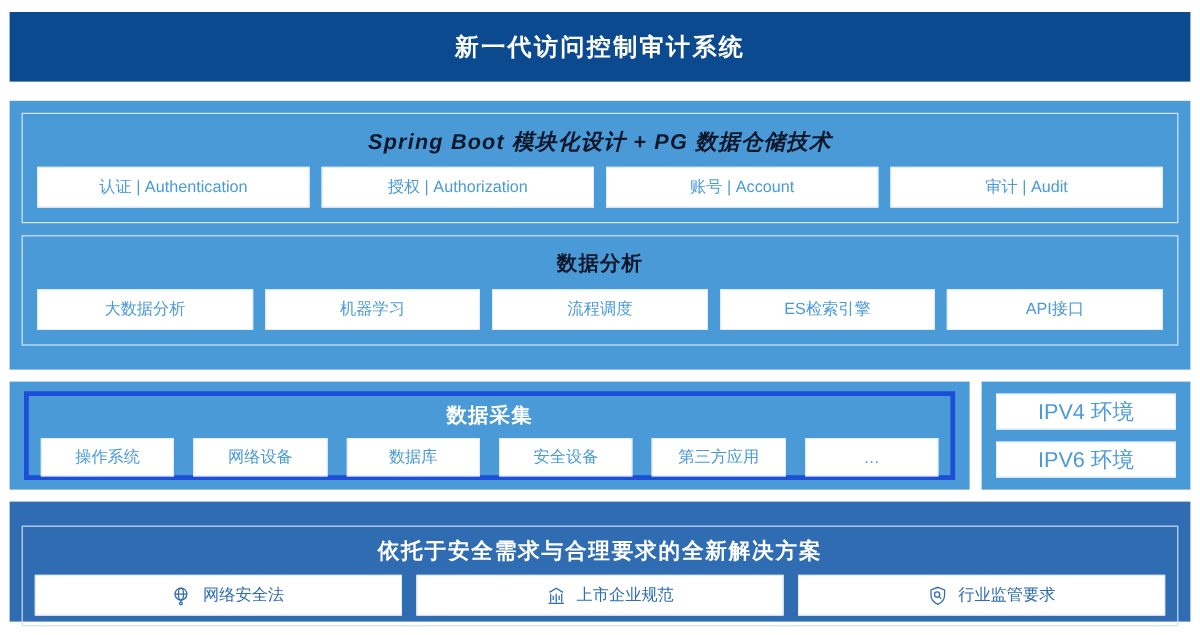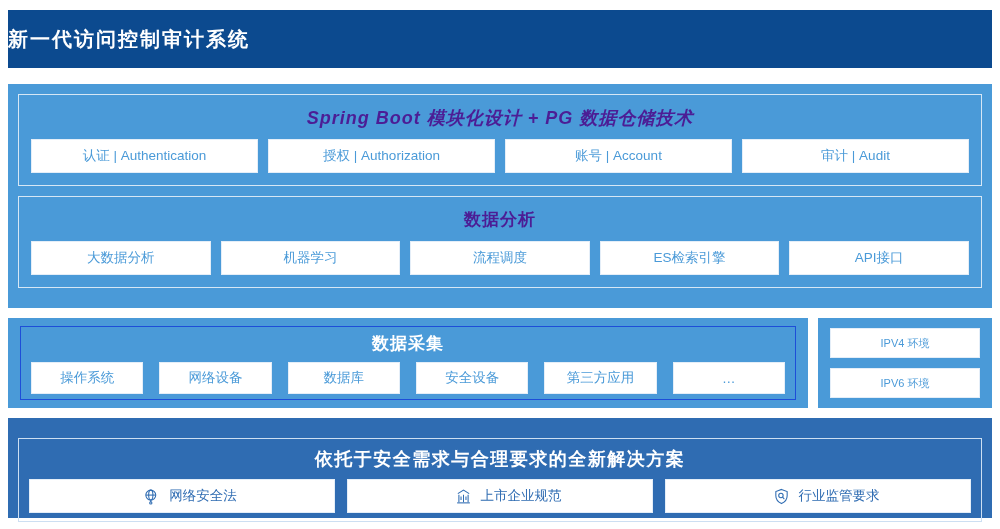--- a/index.html
+++ b/index.html
@@ -20,21 +20,21 @@
   }
 
   
   .header {
     position: absolute;
     left: 8px; top: 10px;
     width: 984px; height: 58px;
     background: #0c4a8f;
     display: flex;
     align-items: center;
-    justify-content: flex-start;
+    justify-content: center;
   }
   .header-title {
     color: #ffffff;
     font-size: 20px;
     font-weight: bold;
     letter-spacing: 2px;
   }
 
   
   .panel {
@@ -67,21 +67,21 @@
 
   
   .group {
     border: 1px solid #d6e7f5;
     padding: 8px 12px 12px 12px;
   }
   .group + .group { margin-top: 10px; }
 
   .group-title {
     text-align: center;
-    color: #4c1d95;
+    color: #0f172a;
     font-weight: bold;
     font-size: 17px;
     line-height: 30px;
     letter-spacing: 1px;
   }
   .group-title.italic {
     font-style: italic;
     font-size: 18px;
   }
 
@@ -102,21 +102,21 @@
     color: #4a9ad8;
     font-size: 13.5px;
     white-space: nowrap;
   }
 
   
   .collect-inner {
     position: absolute;
     left: 12px; top: 8px;
     width: 776px; height: 74px;
-    border: 1px solid #1d4ed8;
+    border: 4px solid #1d4ed8;
     padding: 4px 10px 8px 10px;
   }
   .collect-title {
     text-align: center;
     color: #ffffff;
     font-weight: bold;
     font-size: 17px;
     line-height: 26px;
     letter-spacing: 1px;
   }
@@ -129,21 +129,21 @@
 
   
   .env-cell {
     background: #ffffff;
     border: 1px solid #e4eef8;
     height: 30px;
     display: flex;
     align-items: center;
     justify-content: center;
     color: #4a9ad8;
-    font-size: 11px;
+    font-size: 18px;
   }
 
   
   .solution-inner {
     position: absolute;
     left: 10px; top: 20px;
     width: 964px; height: 84px;
     border: 1px solid #cddff2;
     padding: 4px 10px 8px 10px;
   }

